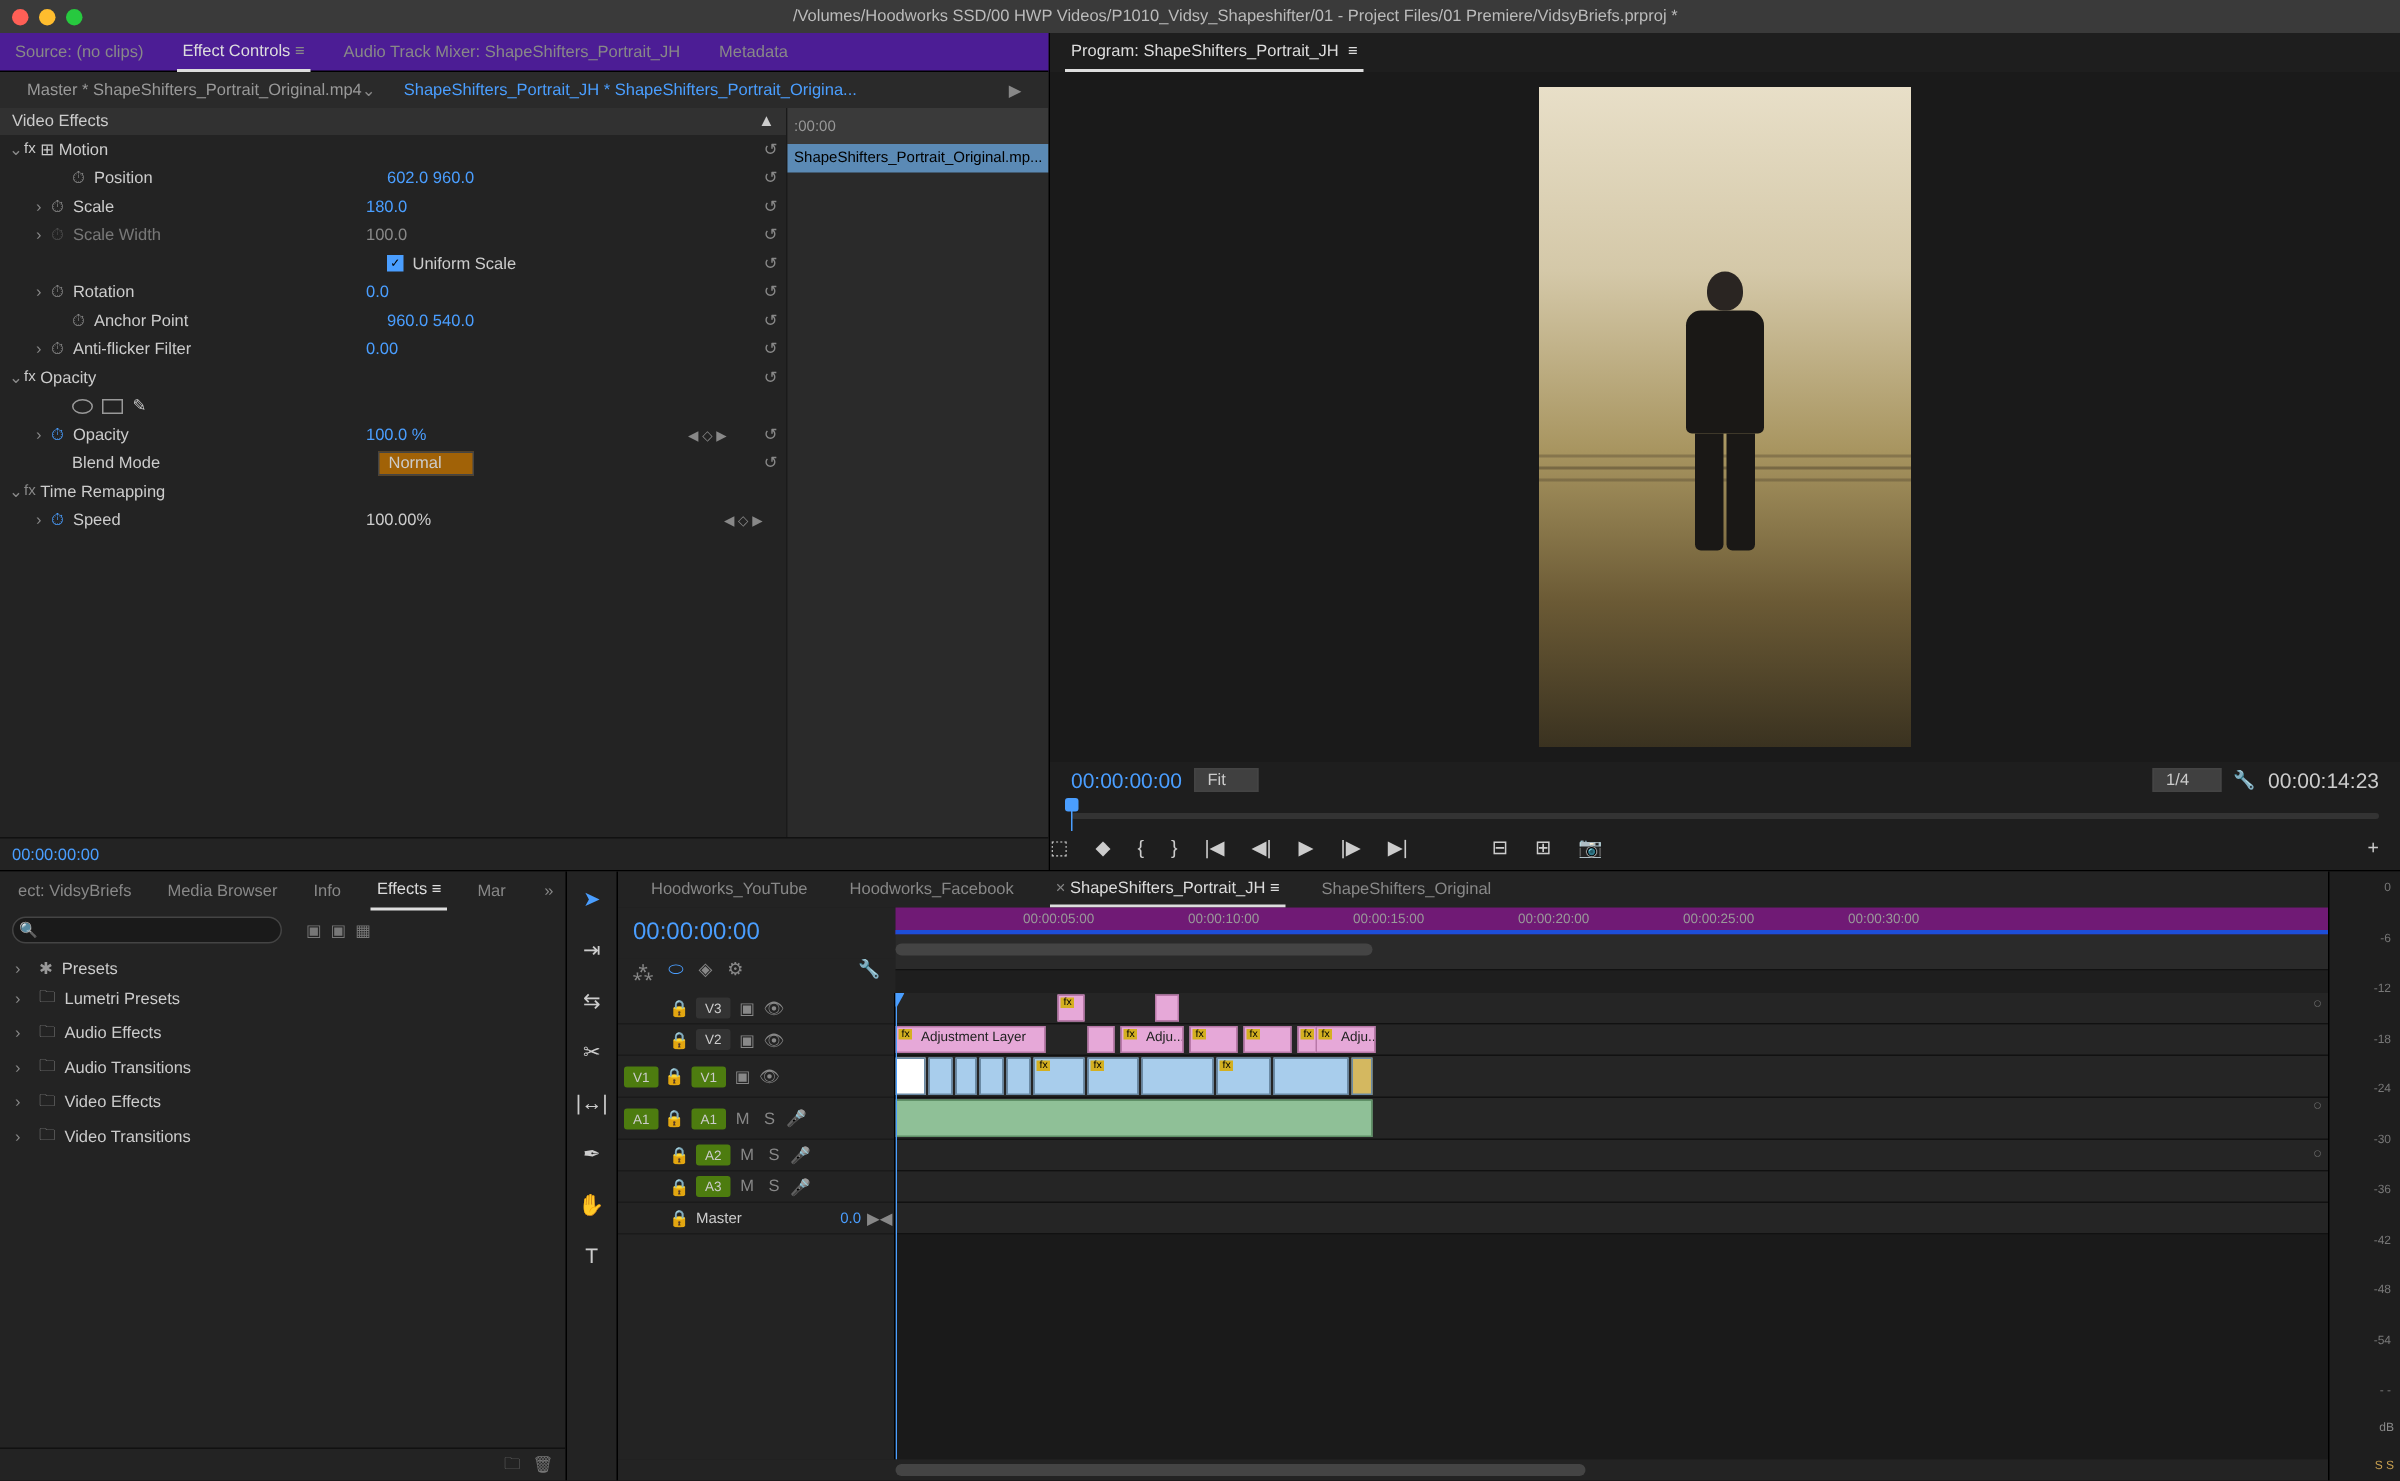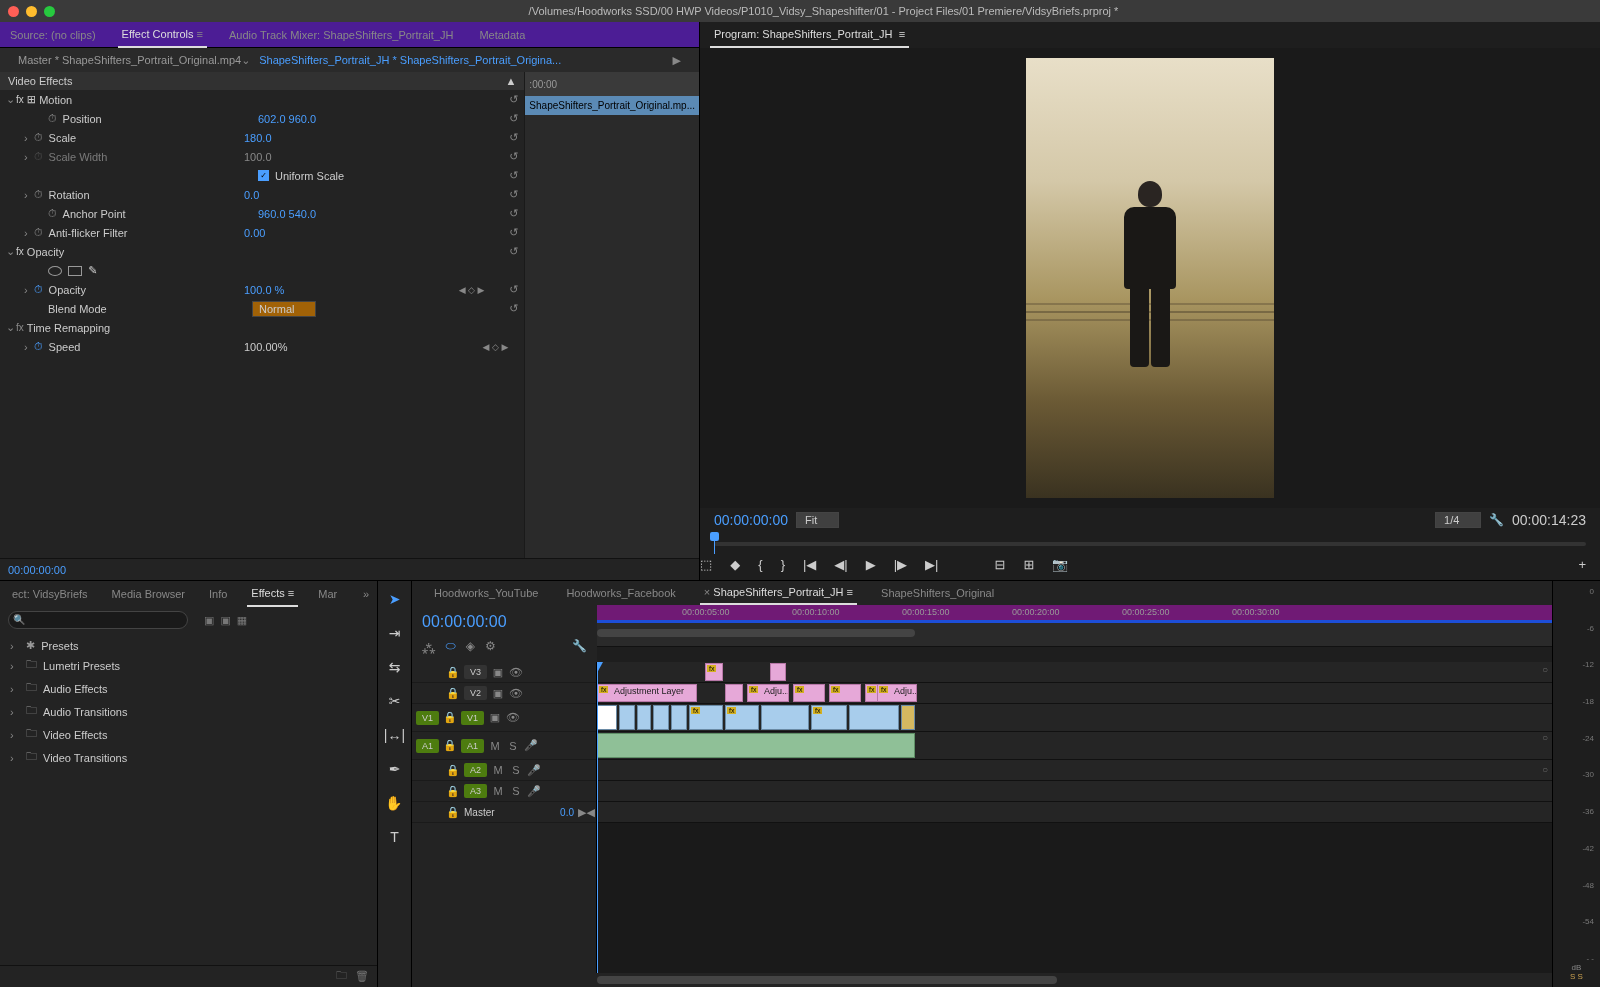--- a/index.html
+++ b/index.html
@@ -16,21 +16,21 @@
 .lower { display: flex; flex: 1; border-top: 1px solid #000; }
 
 
 .effect-panel { width: 700px; background: #232323; border-right: 1px solid #000; display: flex; flex-direction: column; }
 .panel-tabs { display: flex; height: 26px; border-bottom: 1px solid #000; align-items: center; padding: 0 6px; gap: 18px; background: #4c1d95; }
 .tab { color: #888; cursor: pointer; padding: 6px 4px; }
 .tab.active { color: #ddd; border-bottom: 2px solid #ddd; }
 .tab-menu-icon { color: #888; }
 .ec-header { display: flex; align-items: center; height: 24px; padding: 0 18px; background: #2a2a2a; font-size: 11px; }
 .ec-master { color: #999; }
-.ec-clip-name { color: #4a9eff; margin-left: 8px; overflow: hidden; text-overflow: ellipsis; white-space: nowrap; flex: 1; }
+.ec-clip-name { color: #4a9eff; margin-left: 18px; overflow: hidden; text-overflow: ellipsis; white-space: nowrap; flex: 1; }
 .ec-body { flex: 1; display: flex; overflow: hidden; }
 .ec-props { width: 528px; overflow-y: auto; }
 .ec-timeline-col { flex: 1; background: #2a2a2a; border-left: 1px solid #1a1a1a; }
 .ec-section-head { background: #313131; padding: 3px 8px; color: #ccc; font-size: 11px; display:flex; justify-content:space-between; }
 .ec-row { display: flex; align-items: center; height: 19px; padding: 0 6px; font-size: 11px; }
 .ec-indent1 { padding-left: 24px; }
 .ec-indent2 { padding-left: 48px; }
 .ec-label { flex: 0 0 210px; color: #ccc; display:flex; align-items:center; gap:6px; }
 .ec-val { color: #4a9eff; flex: 0 0 200px; }
 .ec-val.dim { color: #888; }
@@ -106,21 +106,21 @@
 .clip { position:absolute; top:1px; bottom:1px; background:#a8cdec; border:1px solid #6a8aa5; font-size:9px; color:#222; overflow:hidden; padding:1px 2px; }
 .clip.pink { background:#e6a8d8; border-color:#b878a8; }
 .clip.audio { background:#8fc097; border-color:#5f9067; }
 .clip .fx { background:#d4b020; color:#000; font-size:7px; padding:0 2px; position:absolute; left:1px; top:1px; }
 .tl-scrollbar { height:14px; background:#232323; position:relative; }
 .tl-scroll-thumb { position:absolute; height:8px; top:3px; background:#444; border-radius:4px; }
 
 
 .audio-meters { width:48px; background:#1e1e1e; border-left:1px solid #000; display:flex; flex-direction:column; padding:6px 4px; }
 .meter-scale { flex:1; display:flex; flex-direction:column; justify-content:space-between; align-items:flex-end; font-size:8px; color:#777; padding-right:2px; }
-.meter-label { text-align:center; font-size:8px; color:#888; margin-top:0; }
+.meter-label { text-align:right; font-size:8px; color:#888; margin-top:16px; }
 
 
 .checkbox-fake { width:11px; height:11px; background:#4a9eff; display:inline-flex; align-items:center; justify-content:center; font-size:8px; color:#000; margin-right:6px; }
 .blend-select { background:#a16207; color:#ccc; border:1px solid #444; font-size:11px; padding:1px 20px 1px 6px; }
 select { appearance:none; }
 .kf-nav { color:#888; font-size:9px; margin-left:auto; margin-right:10px; }
 </style>
 </head>
 <body>
 

